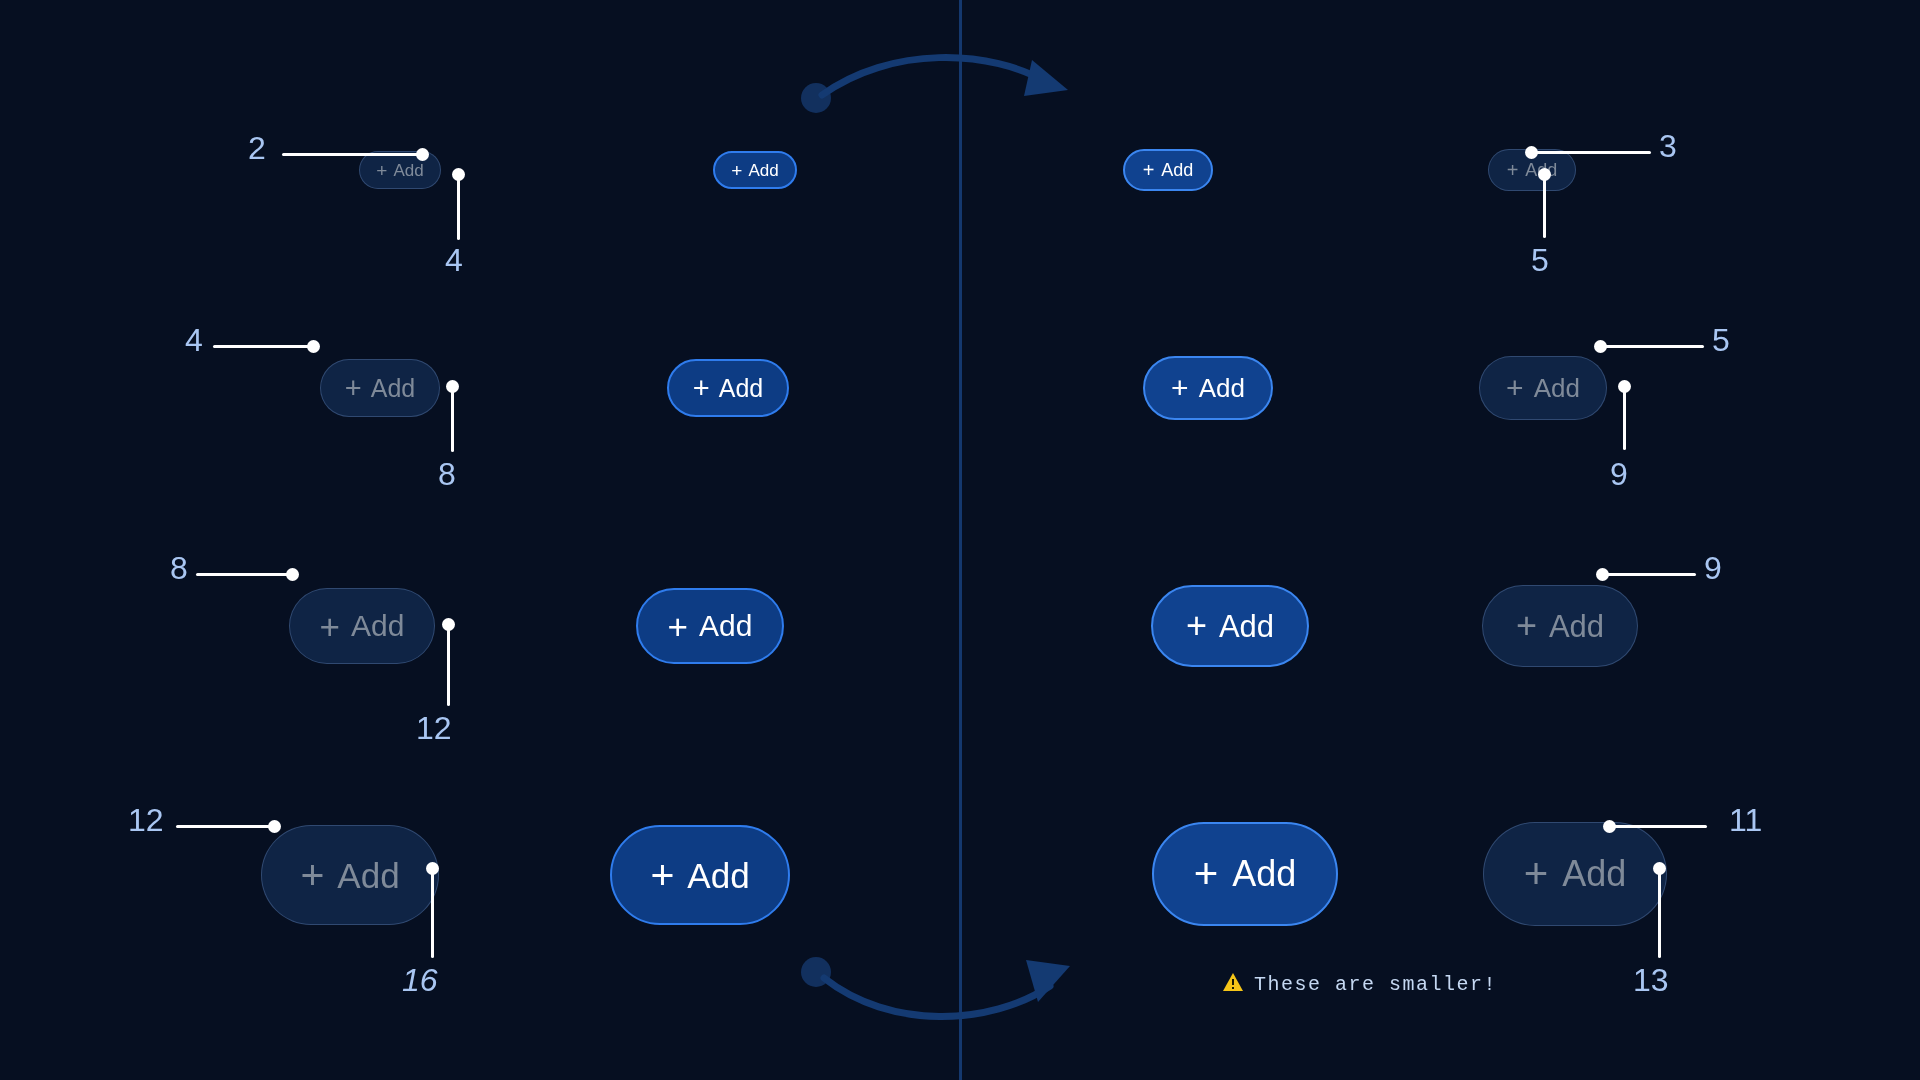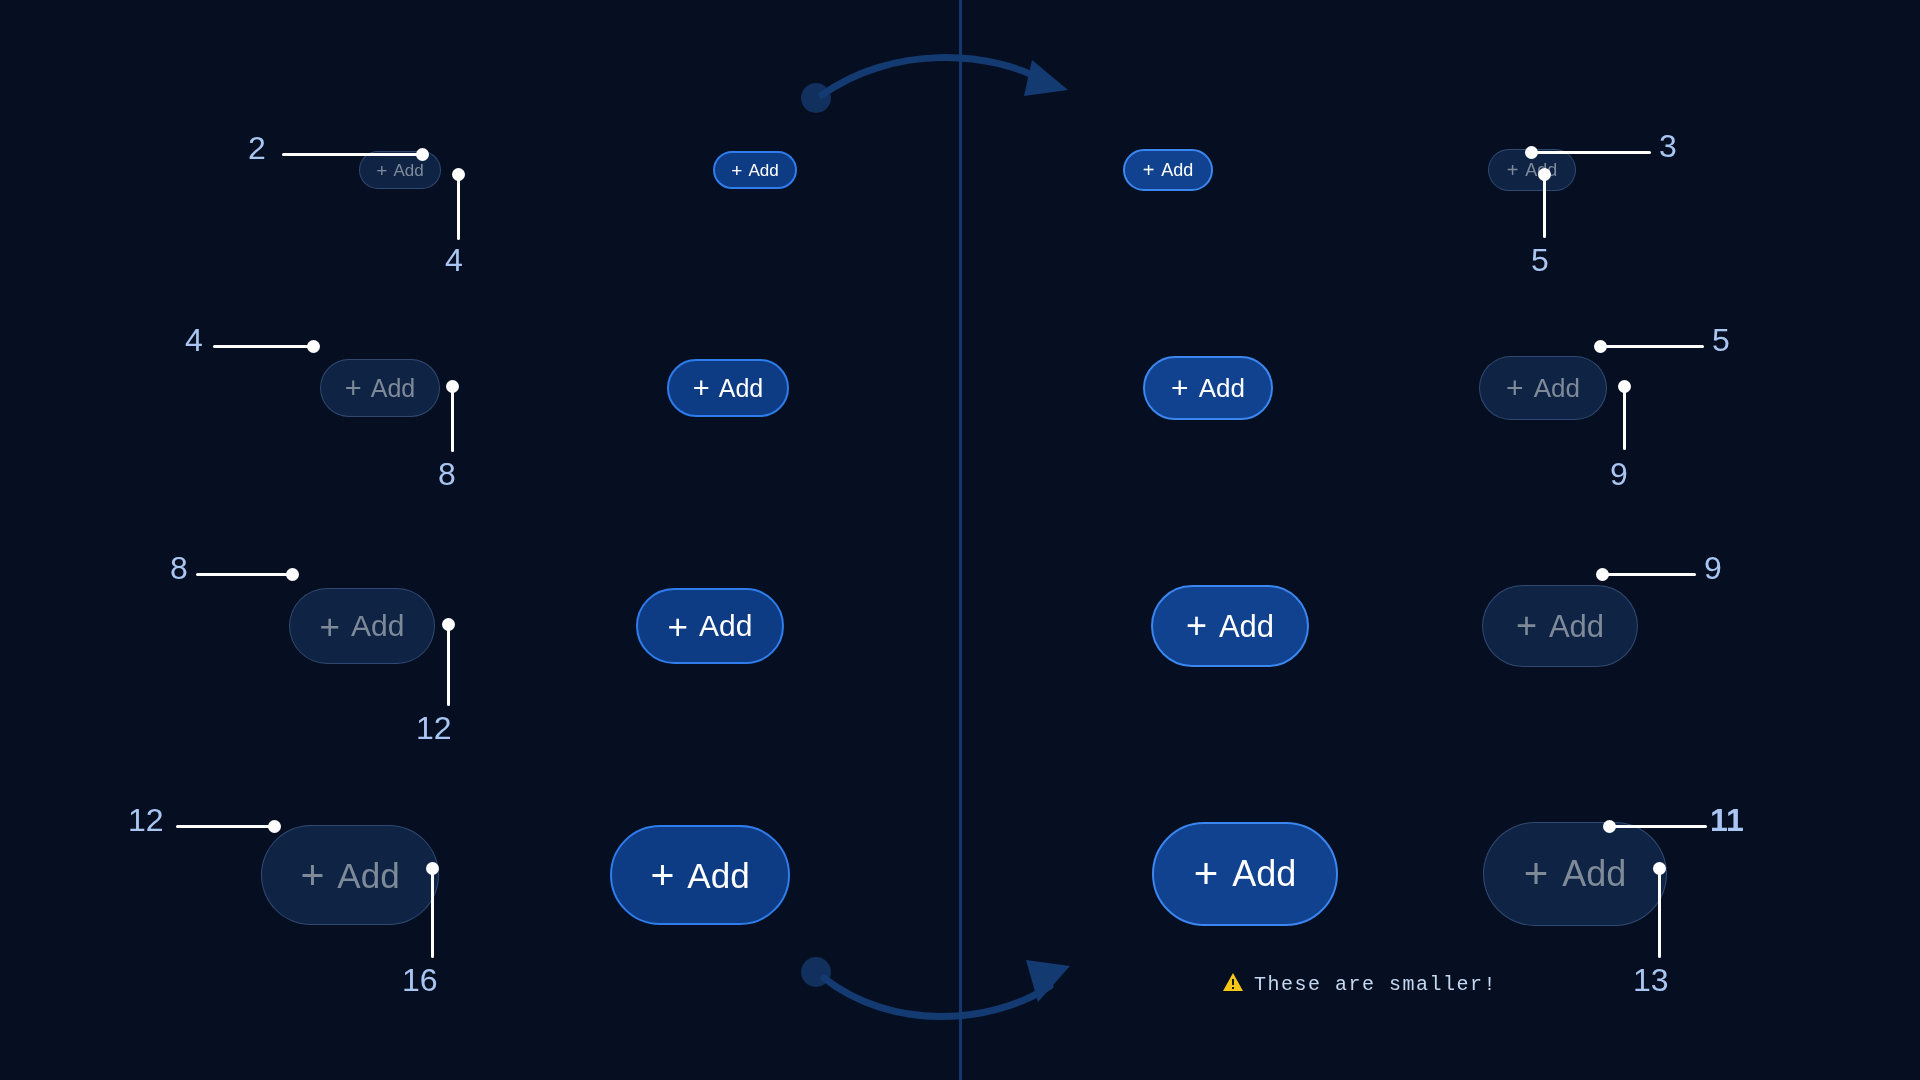--- a/index.html
+++ b/index.html
@@ -309,29 +309,29 @@
       <span class="plus">+</span>
       <span class="label">Add</span>
     </button>
   </div>
 
   <div class="anno" style="left:128px;top:812px;width:220px;height:40px;">
     <div class="num" style="left:0px;top:-8px;">12</div>
     <div class="lead-h" style="left:48px;top:13px;width:100px;"></div>
     <div class="dot" style="left:140px;top:8px;"></div>
   </div>
-  <div class="anno" style="left:330px;top:850px;width:130px;height:140px;">
+  <div class="anno" style="left:330px;top:850px;width:130px;height:140px;font-style:italic;">
     <div class="dot" style="left:96px;top:12px;"></div>
     <div class="lead-v" style="left:101px;top:18px;height:90px;"></div>
     <div class="num" style="left:72px;top:114px;">16</div>
   </div>
   <div class="anno" style="left:1603px;top:812px;width:240px;height:40px;">
     <div class="dot" style="left:0px;top:8px;"></div>
     <div class="lead-h" style="left:8px;top:13px;width:96px;"></div>
-    <div class="num" style="left:107px;top:-8px;font-weight:bold;">11</div>
+    <div class="num" style="left:126px;top:-8px;">11</div>
   </div>
   <div class="anno" style="left:1645px;top:850px;width:130px;height:140px;">
     <div class="dot" style="left:8px;top:12px;"></div>
     <div class="lead-v" style="left:13px;top:18px;height:90px;"></div>
     <div class="num" style="left:-12px;top:114px;">13</div>
   </div>
 
   <div class="note" style="left:1222px;top:972px;">
     <span class="warn-ico">
       <svg width="22" height="20" viewBox="0 0 22 20">

